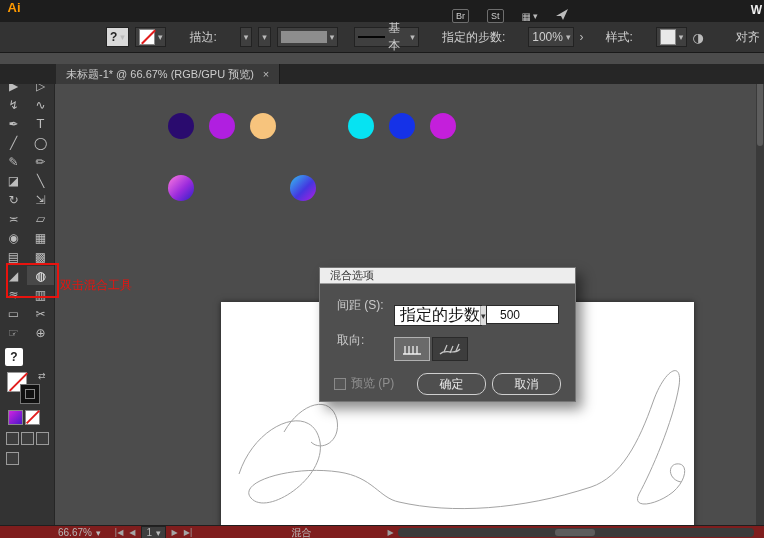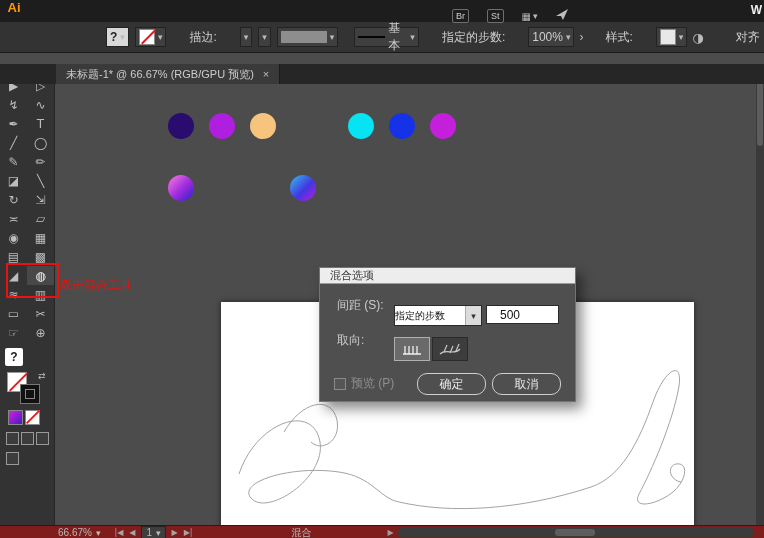--- a/index.html
+++ b/index.html
@@ -84,21 +84,21 @@
   #dialog{position:absolute;left:283px;top:267px;width:255px;height:133px;background:#4f4f4f;
           border:1px solid #747474;box-shadow:6px 7px 12px rgba(0,0,0,.45);z-index:10;
           font-size:12px;color:#ccc;margin-left:36px;}
   #dialog-titlebar{height:15px;background:#ededed;color:#333;font-size:11px;display:flex;
                    align-items:center;padding-left:10px;border-bottom:1px solid #9c9c9c;}
   .dlg-row{position:absolute;left:0;width:255px;display:flex;align-items:center;}
   #row-spacing{top:37px;}
   #row-orient{top:72px;}
   #spacing-dd{position:absolute;left:74px;top:0;width:86px;height:19px;background:#fff;color:#111;
               display:flex;align-items:center;border:1px solid #2a2a2a;}
-  #spacing-dd .dd-text{flex:1;font-size:10px;white-space:nowrap;}
+  #spacing-dd .dd-text{flex:1;padding-left:5px;font-size:16px;white-space:nowrap;}
   #spacing-dd .dd-caret{width:15px;height:100%;background:#dcdcdc;border-left:1px solid #aaa;
                         display:flex;align-items:center;justify-content:center;color:#333;font-size:9px;}
   #steps-input{position:absolute;left:166px;top:0;width:58px;height:17px;background:#fff;color:#111;
                border:1px solid #2a2a2a;font-size:12px;display:flex;align-items:center;padding-left:13px;}
   .dlg-label{position:absolute;left:17px;}
   .orient-btn{position:absolute;top:-3px;width:34px;height:22px;display:flex;align-items:center;
               justify-content:center;border:1px solid #2a2a2a;background:#3d3d3d;}
   #orient-perp{left:74px;background:#6a6a6a;border-color:#b0b0b0;}
   #orient-path{left:112px;}
   #row-bottom{top:104px;}

